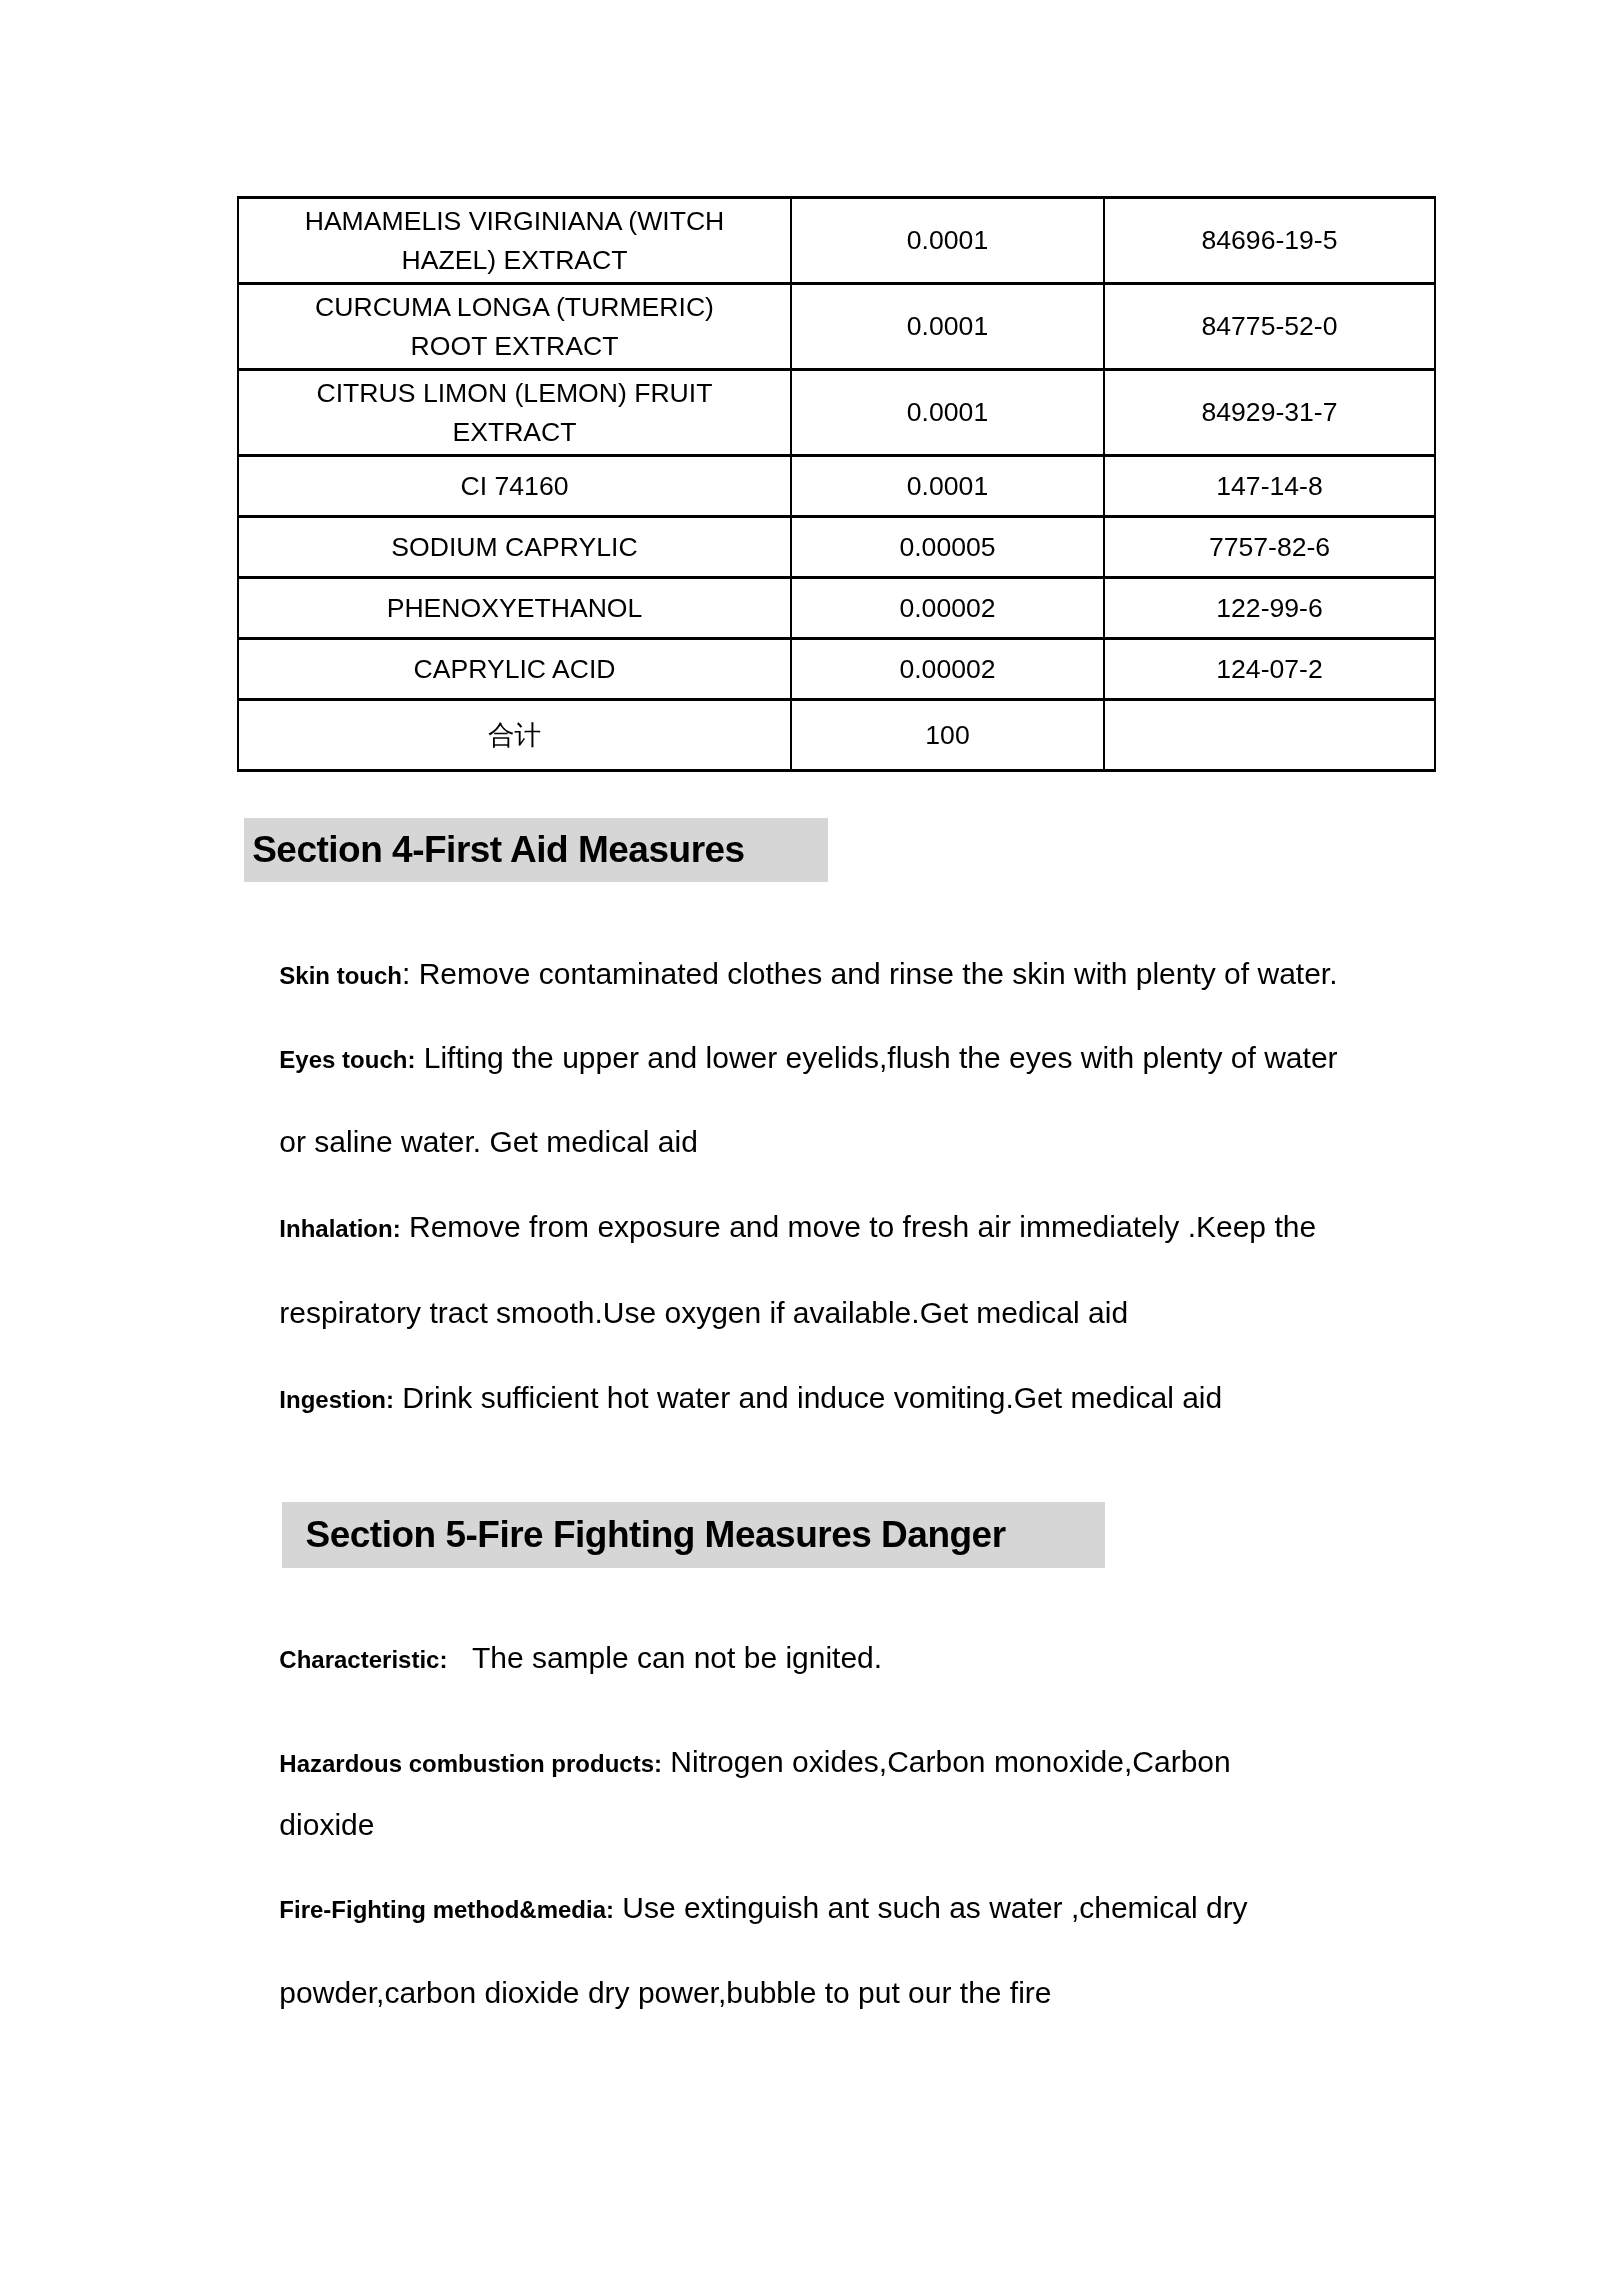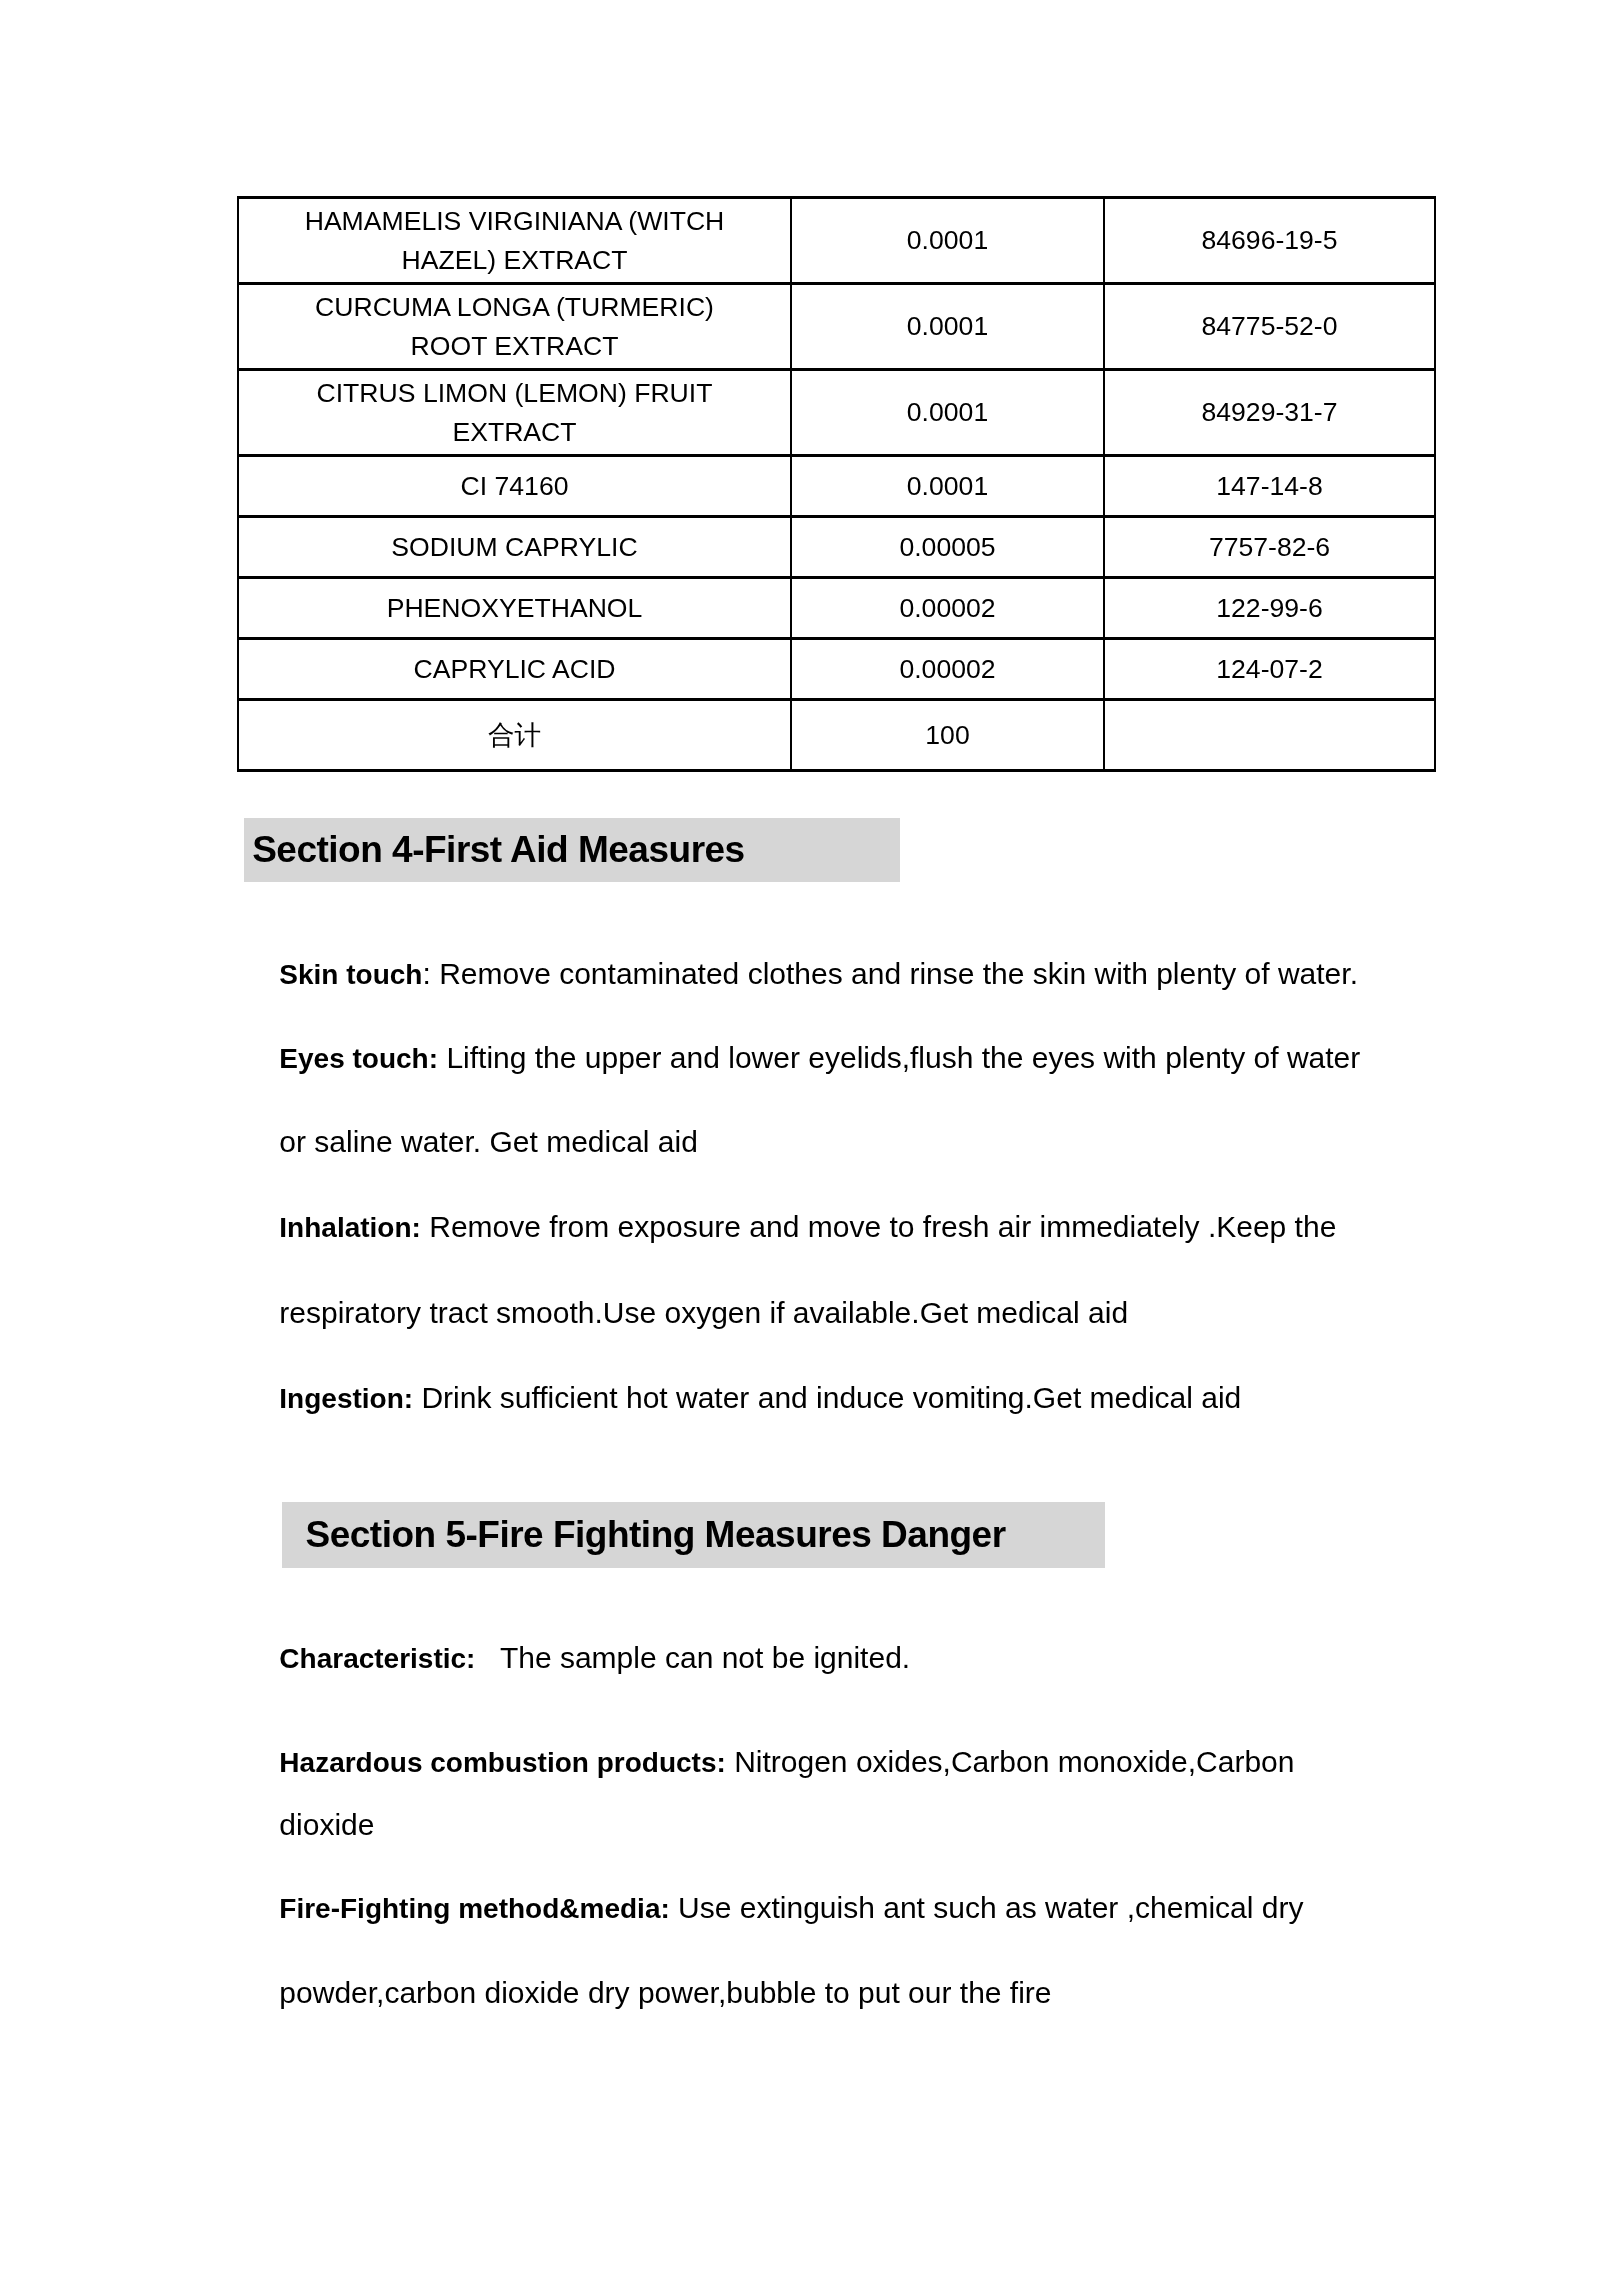--- a/index.html
+++ b/index.html
@@ -45,35 +45,35 @@
     display:flex;
     align-items:center;
     box-sizing:border-box;
   }
   .heading-block .heading-text {
     font-weight:bold;
     font-size:37px;
     letter-spacing:-0.5px;
     white-space:pre;
   }
-  .s4-block { left:244px; top:818px; width:656px; height:64px; padding-left:8.2px; }
+  .s4-block { left:244px; top:818px; width:584px; height:64px; padding-left:8.2px; }
   .s5-block { left:244px; top:1502px; width:823px; height:66px; padding-left:23.5px;margin-left:38px; }
 
   
   .body-line {
     position:absolute;
     left:246px;
     width:1237px;
     white-space:pre-wrap;
     font-size:30px;
     line-height:1.2;
   }
   .body-line .lbl {
     font-weight:bold;
-    font-size:28px;
+    font-size:24px;
   }
   .ln-skin   { top:920px; }
   .ln-eyes   { top:1004px; }
   .ln-saline { top:1088px; }
   .ln-inhal  { top:1173px; }
   .ln-resp   { top:1259px; }
   .ln-ingest { top:1344px; }
   .ln-char   { top:1604px; }
   .ln-hazard { top:1708px; }
   .ln-dioxide{ top:1771px; }

